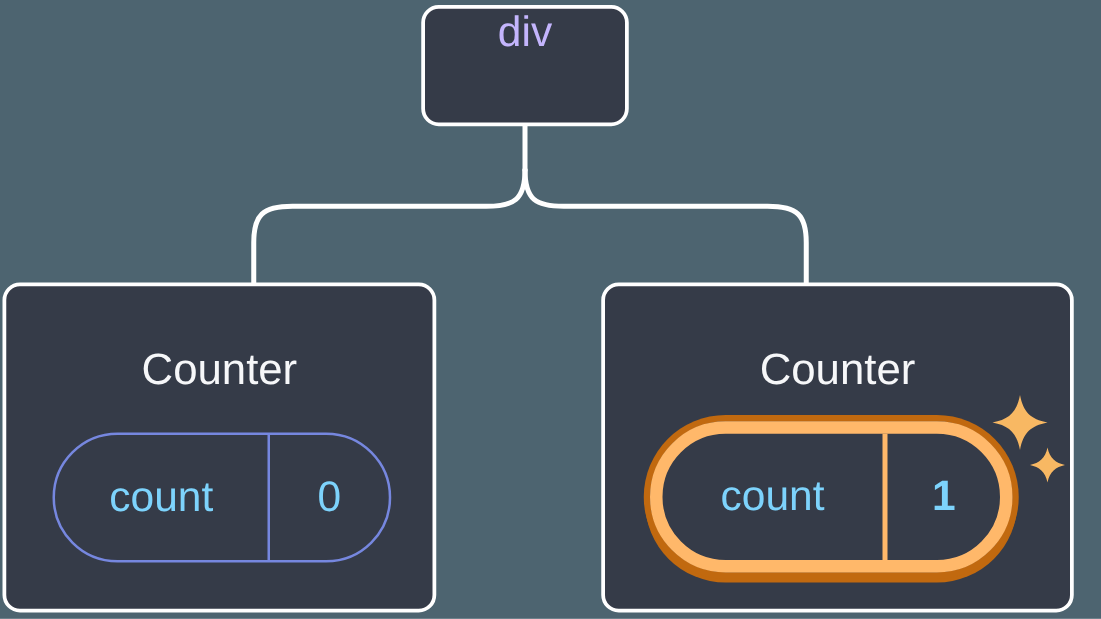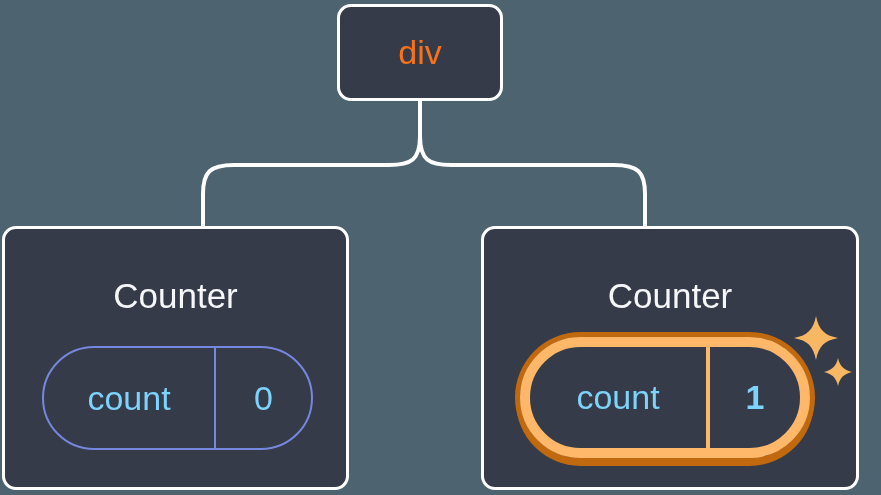--- a/index.html
+++ b/index.html
@@ -13,22 +13,22 @@
   }
   .node {
     position: absolute;
     background: #353B48;
     border: 3px solid #FFFFFF;
     border-radius: 14px;
     box-sizing: border-box;
   }
   .root-node {
     left: 337px; top: 4px; width: 166px; height: 97px;
-    display: flex; align-items: center; justify-content: center;
-    color: #f97316; font-size: 34px;
+    display: flex; justify-content: center;
+    color: #c4b5fd; font-size: 34px;
   }
   .counter-left  { left: 2px;   top: 226px; width: 347px; height: 264px; }
   .counter-right { left: 481px; top: 226px; width: 378px; height: 264px; }
   .counter-title {
     position: absolute; left: 0; right: 0; top: 47px;
     text-align: center; font-size: 35px; line-height: 40px;
     font-weight: 500; color: #F6F7F9;
   }
   .connector-svg, .sparkles-svg { position: absolute; }
   .connector-svg { left: 0; top: 0; }

